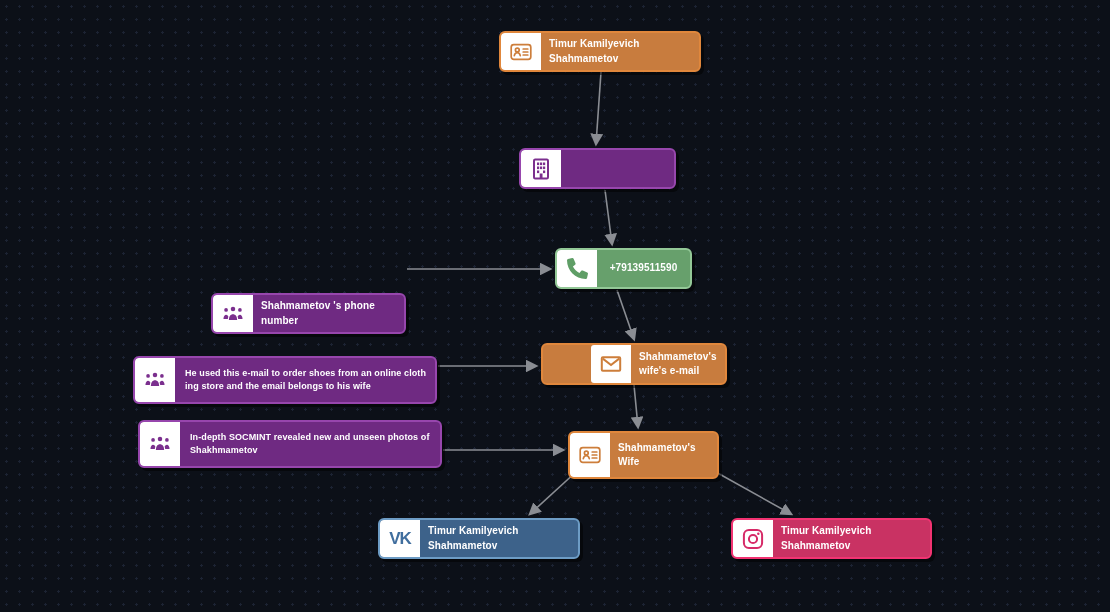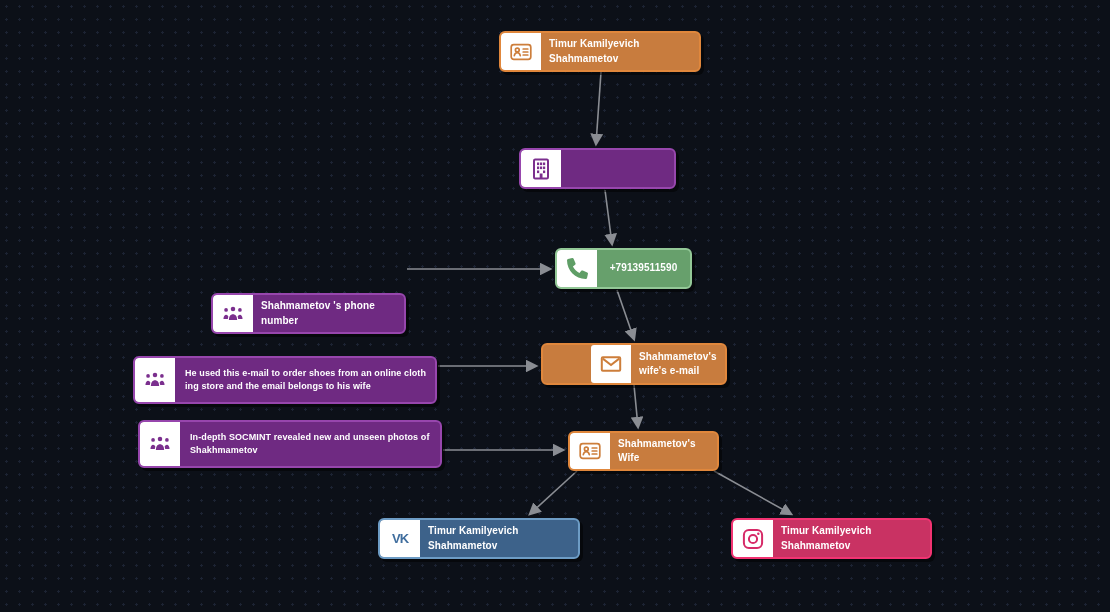--- a/index.html
+++ b/index.html
@@ -37,21 +37,21 @@
   .orange{background:#c87c3e;border-color:#e0873c;}
   .orange .icon-box{color:#cd7e3b;}
   .purple{background:#6f2a82;border-color:#9746ad;}
   .purple .icon-box{color:#7b2f8e;}
   .green{background:#67a06c;border-color:#93c897;}
   .green .icon-box{color:#5f9e66;}
   .blue{background:#3d628a;border-color:#6d9cc5;}
   .blue .icon-box{color:#406e9e;}
   .pink{background:#c93263;border-color:#f23372;}
   .pink .icon-box{color:#d62a67;}
-  .vk-glyph{font-weight:900;font-size:13px;letter-spacing:-1px;}
+  .vk-glyph{font-weight:900;font-size:17px;letter-spacing:-1px;}
 </style>
 </head>
 <body>
 
 <div id="canvas">
 
   <svg id="edges">
     <defs>
       <marker id="arrow" viewBox="0 0 10 10" refX="8" refY="5" markerWidth="8" markerHeight="8" orient="auto-start-reverse">
         <path d="M0,0 L10,5 L0,10 z" fill="#8a8d93"></path>
@@ -153,21 +153,21 @@
         <circle cx="12" cy="7.4" r="2.1"></circle>
         <circle cx="18.4" cy="8.2" r="1.7"></circle>
         <path d="M3.2 16.5c0-2.4 1.1-3.9 2.4-3.9 1 0 1.7.7 2.1 1.8l-.5 2.1z"></path>
         <path d="M20.8 16.5c0-2.4-1.1-3.9-2.4-3.9-1 0-1.7.7-2.1 1.8l.5 2.1z"></path>
         <path d="M8.2 17.5c0-3.2 1.6-5.2 3.8-5.2s3.8 2 3.8 5.2z"></path>
       </svg>
     </div>
     <div class="label">In-depth SOCMINT revealed new and unseen photos of Shakhmametov</div>
   </div>
 
-  <div class="node orange" style="left:568px;top:431px;width:151px;height:40px;">
+  <div class="node orange" style="left:568px;top:431px;width:151px;height:48px;">
     <div class="icon-box">
       <svg width="24" height="24" viewBox="0 0 24 24" fill="none" stroke="currentColor" stroke-width="1.7" stroke-linecap="round">
         <rect x="2.2" y="4.6" width="19.6" height="14.8" rx="2.6"></rect>
         <circle cx="8.3" cy="10" r="1.9"></circle>
         <path d="M5.3 15.6c.5-2 1.6-3 3-3s2.5 1 3 3"></path>
         <line x1="14.2" y1="9" x2="18.8" y2="9"></line>
         <line x1="14.2" y1="12" x2="18.8" y2="12"></line>
         <line x1="14.2" y1="15" x2="18.8" y2="15"></line>
       </svg>
     </div>

